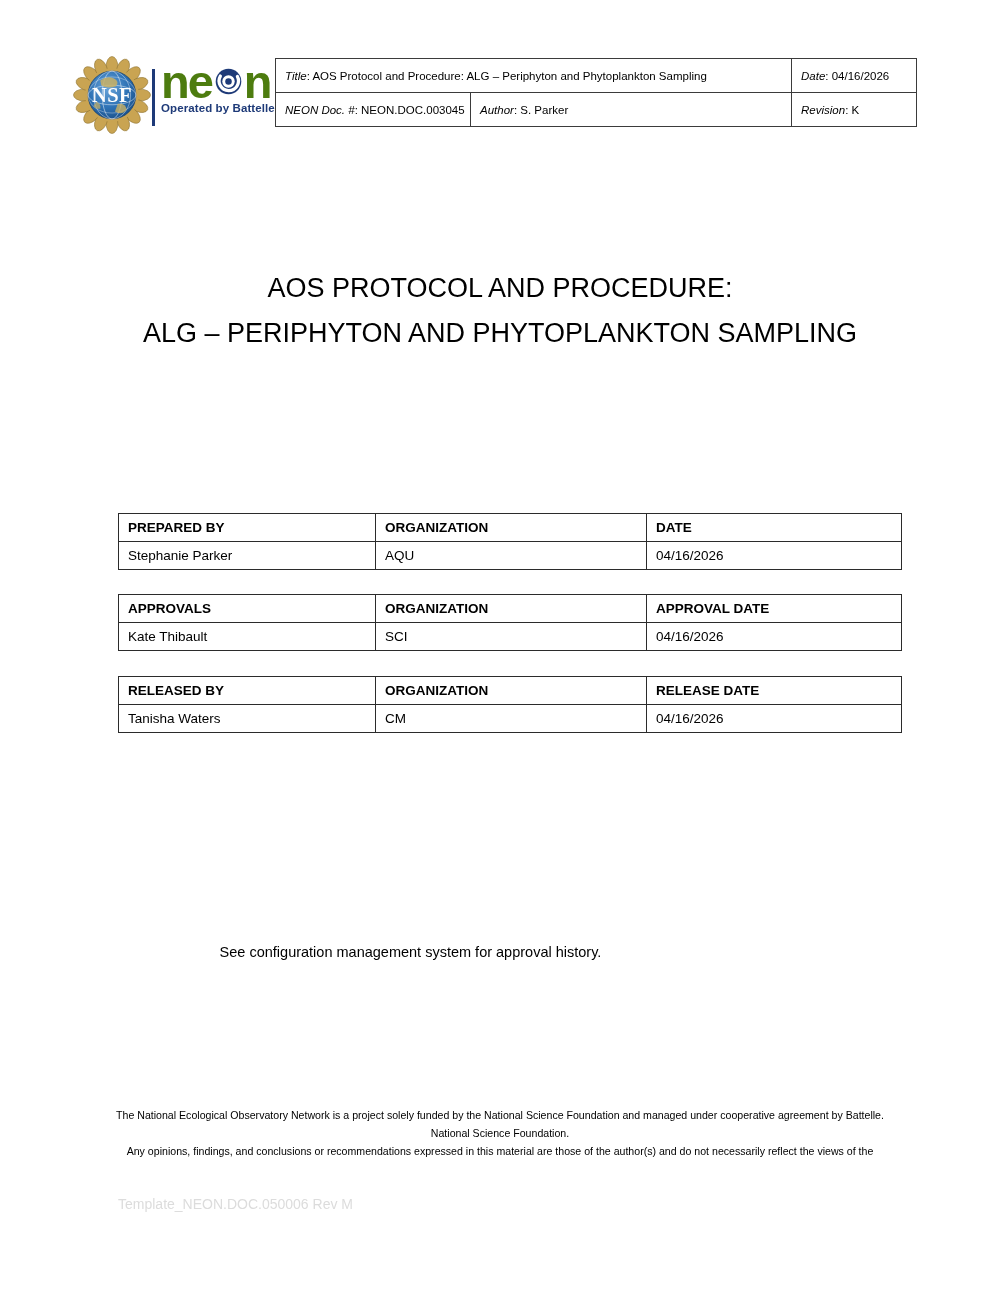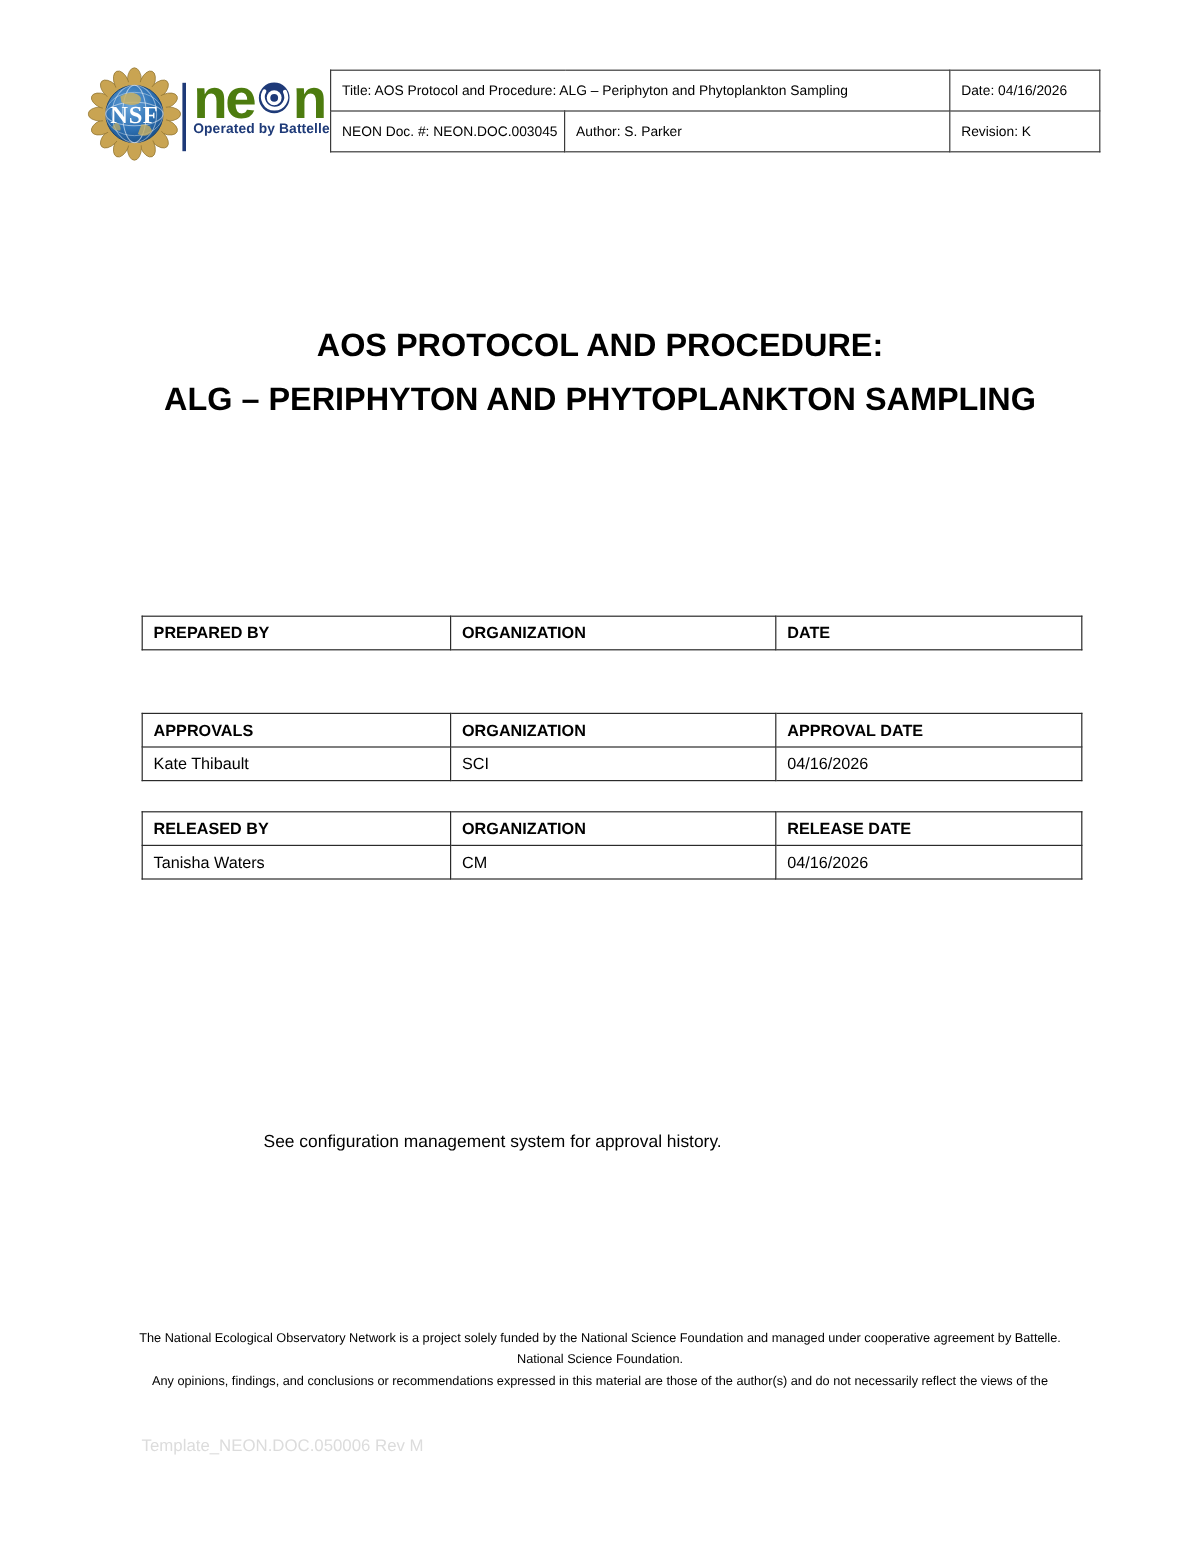--- a/index.html
+++ b/index.html
@@ -23,25 +23,25 @@
     margin-top:4px;font-size:11.5px;font-weight:bold;color:#1E3A78;
     letter-spacing:0.1px;white-space:nowrap;
   }
 
   
   .hdr-table{left:275px;top:58px;width:641px;border-collapse:collapse;table-layout:fixed;}
   .hdr-table td{
     border:1.5px solid #3b3b3b;height:33px;padding:0 9px;font-size:11.5px;
     vertical-align:middle;white-space:nowrap;overflow:hidden;
   }
-  .ital{}
+  .ital{font-style:italic;}
 
   
   .doc-title{left:0;top:266px;width:1000px;text-align:center;
-    font-size:27px;font-weight:bold;line-height:45px;letter-spacing:0;}
+    font-size:27px;font-weight:normal;line-height:45px;letter-spacing:0;}
 
   
   .ap-table{left:118px;width:783px;border-collapse:collapse;table-layout:fixed;}
   .ap-table td{
     border:1.5px solid #2b2b2b;height:27px;padding:0 9px;font-size:13.5px;
     vertical-align:middle;white-space:nowrap;overflow:hidden;
   }
   .ap-table tr.hd td{font-weight:bold;}
   .t1{top:513px;} .t2{top:594px;} .t3{top:676px;border-radius:19px;}
 
@@ -140,20 +140,25 @@
       <col style="width:257px">
       <col style="width:271px">
       <col style="width:255px">
     </colgroup>
   <tbody>
       <tr class="hd">
     <td>PREPARED BY</td>
     <td>ORGANIZATION</td>
     <td>DATE</td>
   </tr>
+  <tr>
+    <td>Stephanie Parker</td>
+    <td>AQU</td>
+    <td>04/16/2026</td>
+  </tr>
 </tbody>
   </table>
 
 <table class="abs ap-table t2">
   <colgroup>
       <col style="width:257px">
       <col style="width:271px">
       <col style="width:255px">
     </colgroup>
   <tbody>

